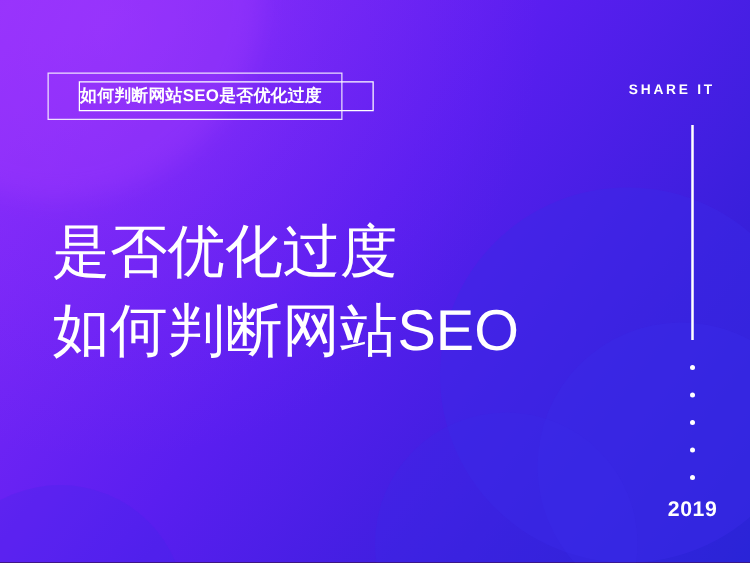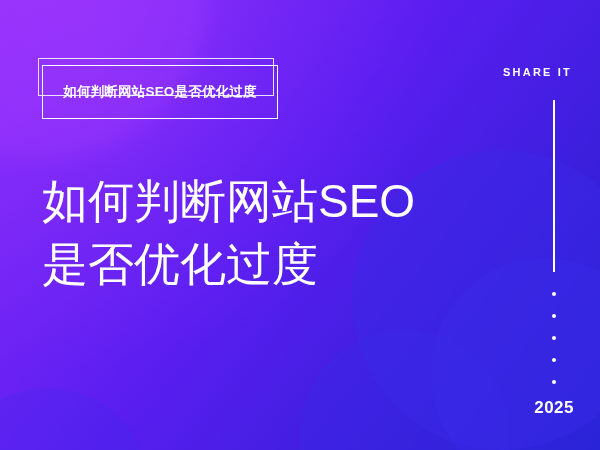--- a/index.html
+++ b/index.html
@@ -14,23 +14,23 @@
   .blob{position:absolute;border-radius:50%;}
   .shapes{position:absolute;inset:0;}
 
   
   .badge-wrap{position:absolute;left:38px;top:58px;width:250px;height:48px;}
   .badge-back{
     position:absolute;left:0;top:0;width:236px;height:38px;
     border:1.4px solid rgba(255,255,255,.85);box-sizing:border-box;
   }
   .badge-front{
-    position:absolute;left:4px;top:7px;width:236px;height:54px;
+    position:absolute;left:25px;top:7px;width:236px;height:24px;
     border:1.6px solid #ffffff;box-sizing:border-box;
-    display:flex;align-items:center;justify-content:center;
+    display:flex;align-items:center;justify-content:flex-start;
   }
   .badge-text{
     color:#fff;font-size:13.5px;font-weight:700;letter-spacing:.2px;
     white-space:nowrap;line-height:1;
   }
 
   
   .share-it{
     position:absolute;right:28px;top:66px;
     color:#fff;font-size:11px;font-weight:700;letter-spacing:2.2px;
@@ -86,20 +86,20 @@
   <div class="share-it">SHARE IT</div>
 
   <div class="rail-line"></div>
   <div class="rail-dots">
     <span class="rail-dot"></span>
     <span class="rail-dot"></span>
     <span class="rail-dot"></span>
     <span class="rail-dot"></span>
     <span class="rail-dot"></span>
   </div>
-  <div class="year">2025</div>
+  <div class="year">2019</div>
 
   <div class="title">
+    <span class="title-line">是否优化过度</span>
     <span class="title-line">如何判断网站SEO</span>
-    <span class="title-line">是否优化过度</span>
   </div>
 
 </div>
 
 </body></html>

